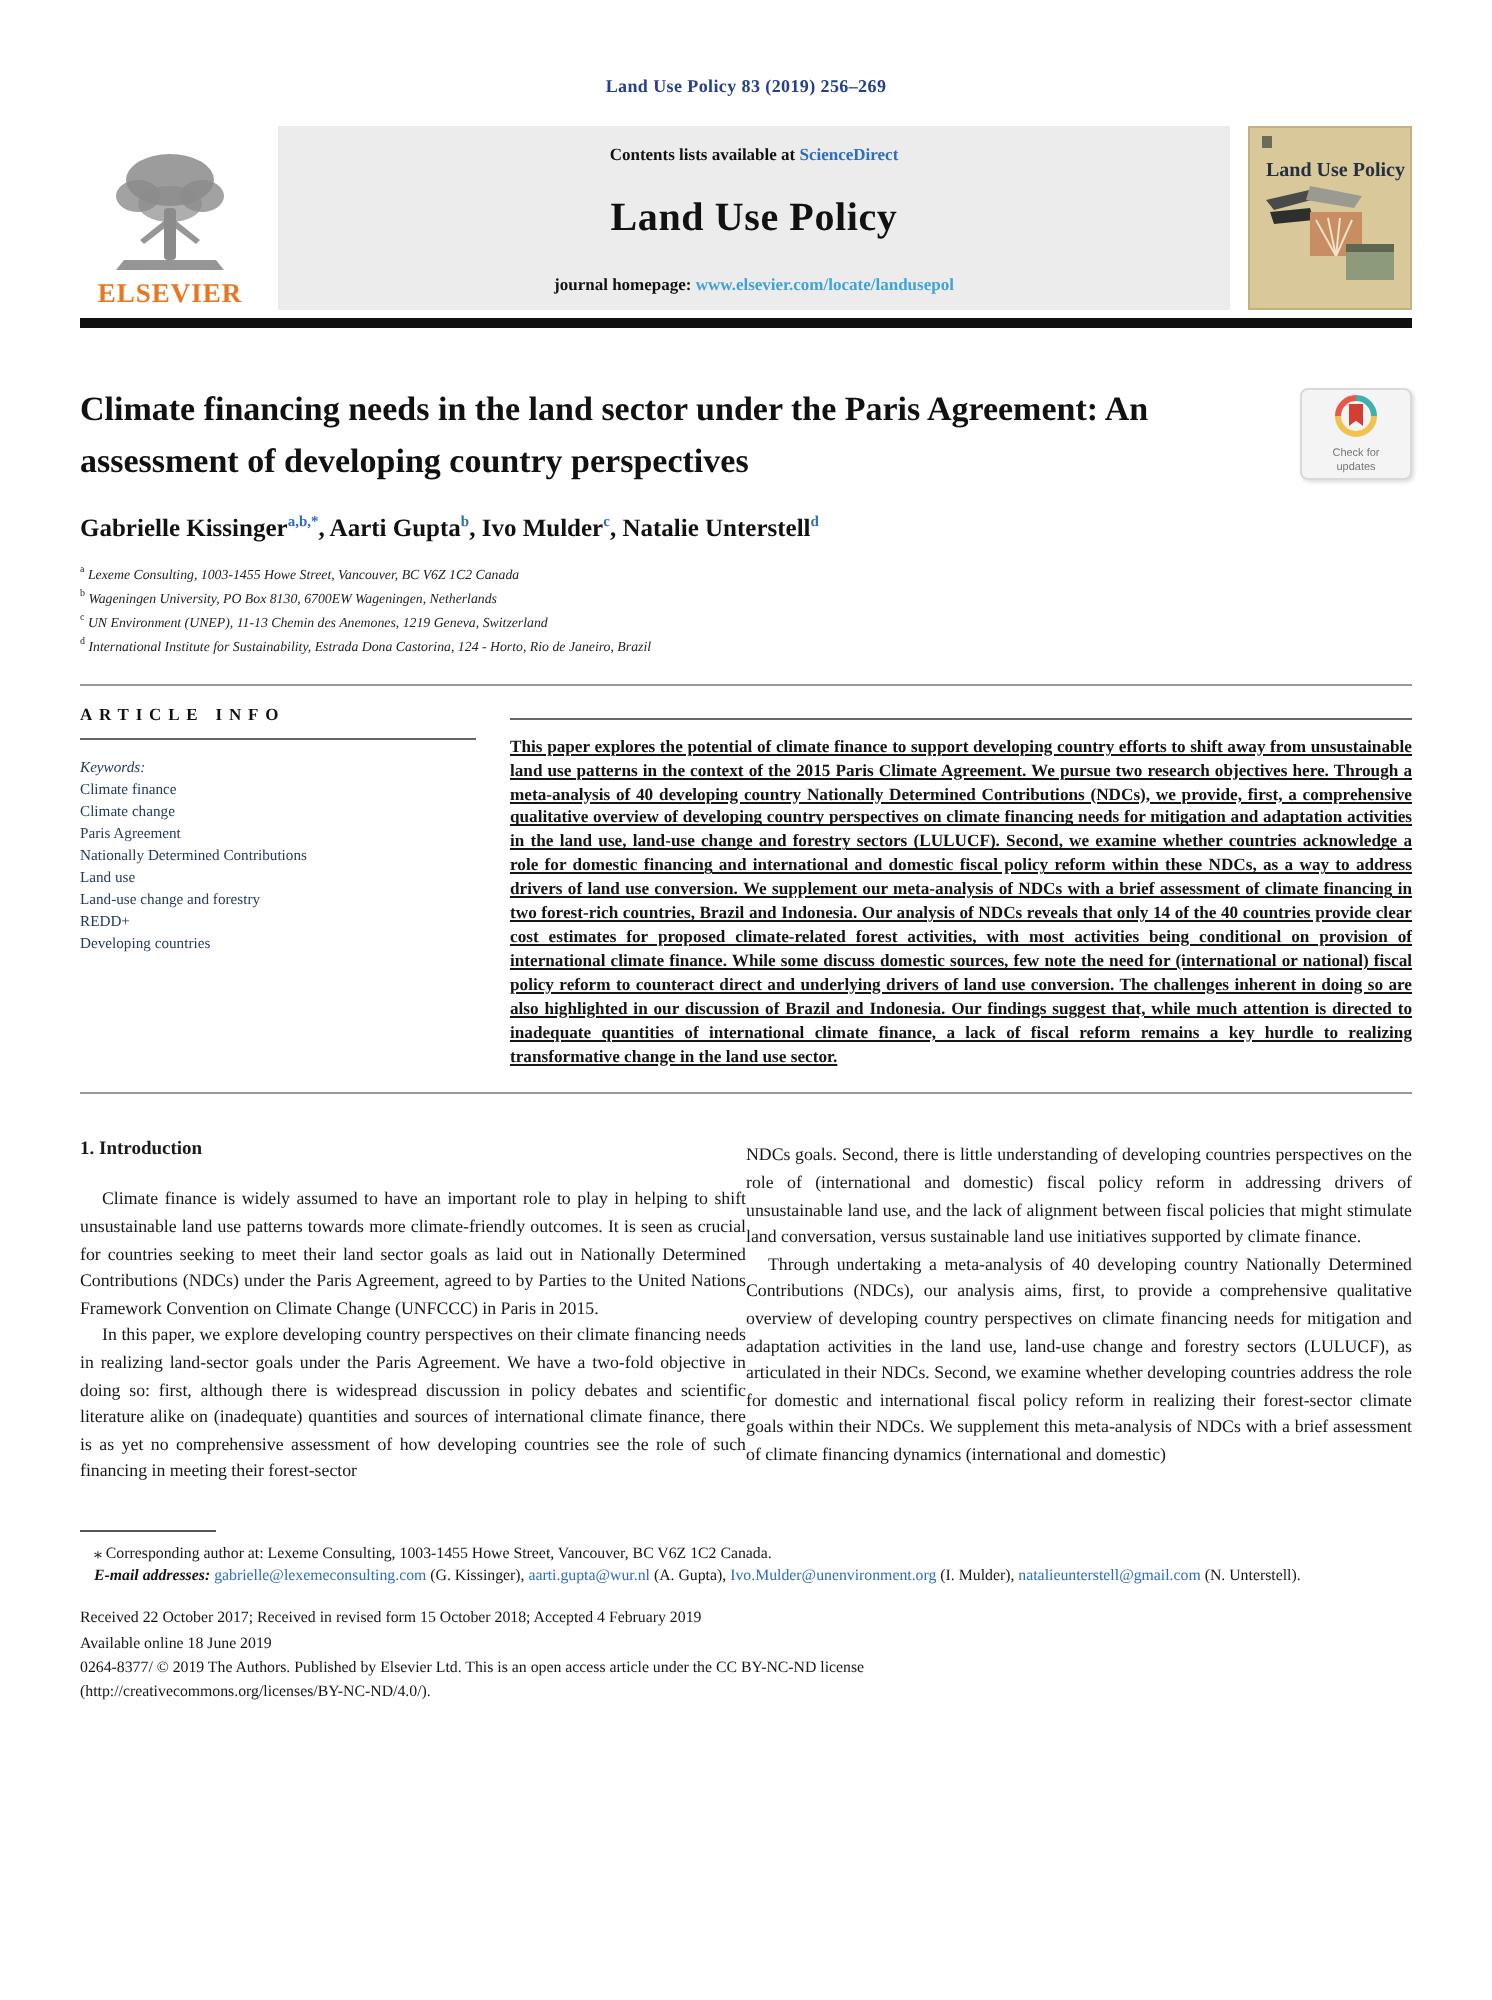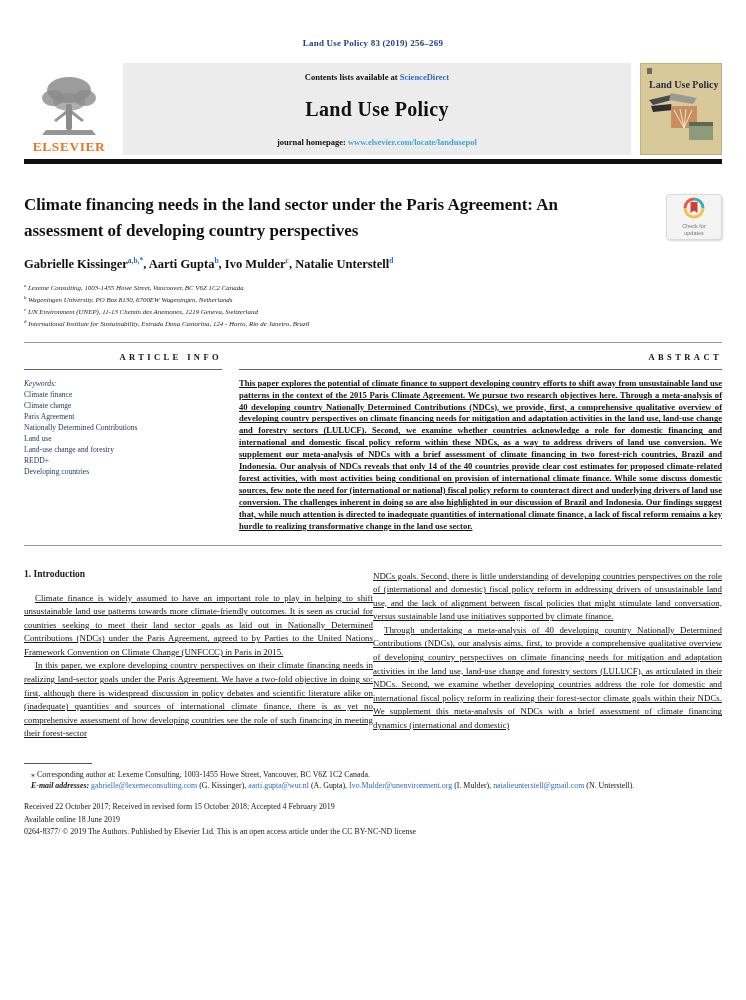--- a/index.html
+++ b/index.html
@@ -6,21 +6,21 @@
   html, body { background: #f2f2f2; }
   .page {
     position: relative;
     width: 746px; height: 1000px;
     margin: 0 auto;
     background: #ffffff;
     font-family: "Liberation Serif", "DejaVu Serif", serif;
     color: #1a1a1a;
     overflow: hidden;
   }
-  .content { padding: 0 24px; }
+  .content { padding: 0 40px; }
 
   
   .journal-ref {
     padding-top: 38px;
     text-align: center;
     font-size: 9px; font-weight: bold;
     color: #26408b;
     letter-spacing: .2px;
   }
 
@@ -67,36 +67,36 @@
   .authors { margin-top: 13px; font-size: 12.5px; font-weight: bold; color: #111; }
   .authors sup { font-size: 7.5px; color: #2e6cc0; font-weight: bold; }
   .affiliations { margin-top: 9px; }
   .affil-line { font-size: 6.9px; font-style: italic; line-height: 9.6px; color: #222; }
   .affil-line sup { font-size: 5px; font-style: normal; }
 
   .rule-full { border: none; border-top: 1px solid #999; margin-top: 13px; }
 
   
   .info-grid { display: grid; grid-template-columns: 198px 1fr; column-gap: 17px; padding-top: 9px; }
-  .sec-heading { font-size: 8.5px; font-weight: bold; letter-spacing: 3.4px; color: #111; text-align: right; }
+  .sec-heading { font-size: 8.5px; font-weight: bold; letter-spacing: 3.4px; color: #111; }
   .col-rule { border: none; border-top: 1px solid #666; margin: 7px 0 8px; }
   .keywords-label { font-size: 7.6px; font-style: italic; color: #27395f; line-height: 11px; }
   .keyword { font-size: 7.6px; color: #27395f; line-height: 11px; }
   .abstract-text {
     font-size: 8.6px; font-weight: 600; line-height: 11.9px;
     text-align: justify; color: #151515; text-decoration: underline;
   }
   .rule-after-abs { border: none; border-top: 1px solid #999; margin-top: 12px; }
 
   
   .main-cols { display: grid; grid-template-columns: 1fr 1fr; margin-top: 23px; }
   .intro-heading { font-size: 9.5px; font-weight: bold; margin-bottom: 13px; }
   .body-p {
     font-size: 8.9px; line-height: 13.6px; text-align: justify;
-    color: #161616; text-indent: 11px; text-decoration: underline;
+    color: #161616; text-indent: 11px;
   }
   .body-p.no-indent { text-indent: 0; }
   .col-right { padding-top: 1px; }
 
   
   .footnote-area { margin-top: 22px; }
   .fn-divider { width: 68px; border: none; border-top: 1px solid #555; margin-bottom: 5px; }
   .fn-p { font-size: 7.9px; line-height: 11.2px; color: #161616; }
   .fn-p.indent { text-indent: 7px; }
   .fn-label { font-style: italic; font-weight: 600; }
@@ -203,21 +203,20 @@
         <div class="keyword">Climate finance</div>
         <div class="keyword">Climate change</div>
         <div class="keyword">Paris Agreement</div>
         <div class="keyword">Nationally Determined Contributions</div>
         <div class="keyword">Land use</div>
         <div class="keyword">Land-use change and forestry</div>
         <div class="keyword">REDD+</div>
         <div class="keyword">Developing countries</div>
       </div>
       <div>
-        <div class="sec-heading">ABSTRACT</div>
         <hr class="col-rule">
         <p class="abstract-text">This paper explores the potential of climate finance to support developing country efforts to shift away from unsustainable land use patterns in the context of the 2015 Paris Climate Agreement. We pursue two research objectives here. Through a meta-analysis of 40 developing country Nationally Determined Contributions (NDCs), we provide, first, a comprehensive qualitative overview of developing country perspectives on climate financing needs for mitigation and adaptation activities in the land use, land-use change and forestry sectors (LULUCF). Second, we examine whether countries acknowledge a role for domestic financing and international and domestic fiscal policy reform within these NDCs, as a way to address drivers of land use conversion. We supplement our meta-analysis of NDCs with a brief assessment of climate financing in two forest-rich countries, Brazil and Indonesia. Our analysis of NDCs reveals that only 14 of the 40 countries provide clear cost estimates for proposed climate-related forest activities, with most activities being conditional on provision of international climate finance. While some discuss domestic sources, few note the need for (international or national) fiscal policy reform to counteract direct and underlying drivers of land use conversion. The challenges inherent in doing so are also highlighted in our discussion of Brazil and Indonesia. Our findings suggest that, while much attention is directed to inadequate quantities of international climate finance, a lack of fiscal reform remains a key hurdle to realizing transformative change in the land use sector.</p>
       </div>
     </div>
 
     <hr class="rule-after-abs">
 
     <div class="main-cols">
       <div class="col-left">
         <div class="intro-heading">1. Introduction</div>
@@ -235,17 +234,18 @@
       <p class="fn-p indent">⁎ Corresponding author at: Lexeme Consulting, 1003-1455 Howe Street, Vancouver, BC V6Z 1C2 Canada.</p>
       <p class="fn-p indent">
         <span class="fn-label">E-mail addresses:</span>
         <a href="#" class="fn-link">gabrielle@lexemeconsulting.com</a><span> (G. Kissinger), </span><a href="#" class="fn-link">aarti.gupta@wur.nl</a><span> (A. Gupta), </span><a href="#" class="fn-link">Ivo.Mulder@unenvironment.org</a><span> (I. Mulder), </span><a href="#" class="fn-link">natalieunterstell@gmail.com</a><span> (N. Unterstell).</span>
       </p>
 
       <div class="pub-block">
         <div class="pub-line">Received 22 October 2017; Received in revised form 15 October 2018; Accepted 4 February 2019</div>
         <div class="pub-line">Available online 18 June 2019</div>
         <div class="pub-line">0264-8377/ © 2019 The Authors. Published by Elsevier Ltd. This is an open access article under the CC BY-NC-ND license</div>
+        <div class="pub-line">(http://creativecommons.org/licenses/BY-NC-ND/4.0/).</div>
       </div>
     </div>
 
   </div>
 </div>
 
 </body></html>

